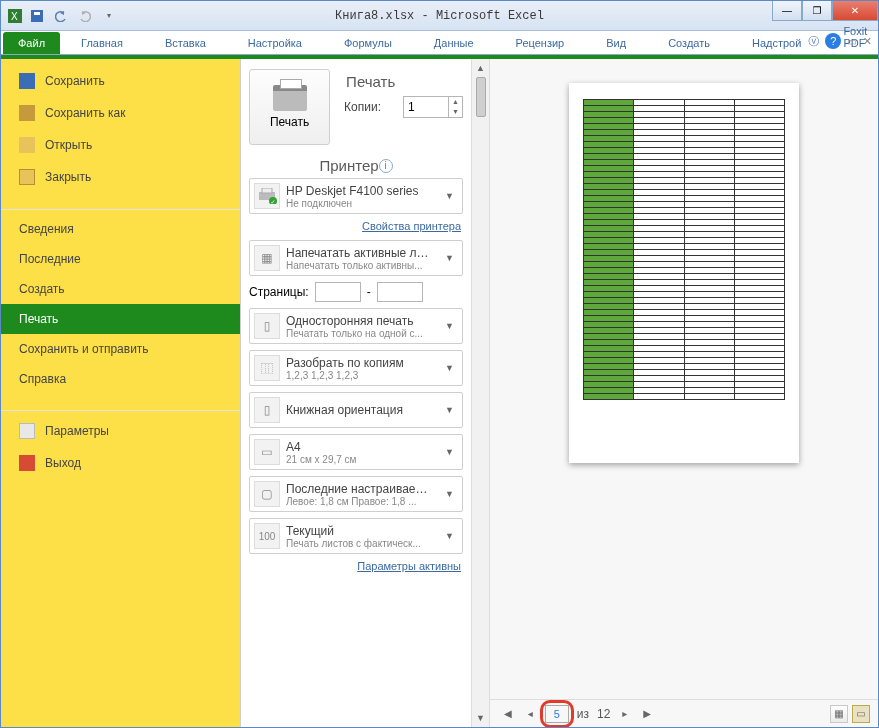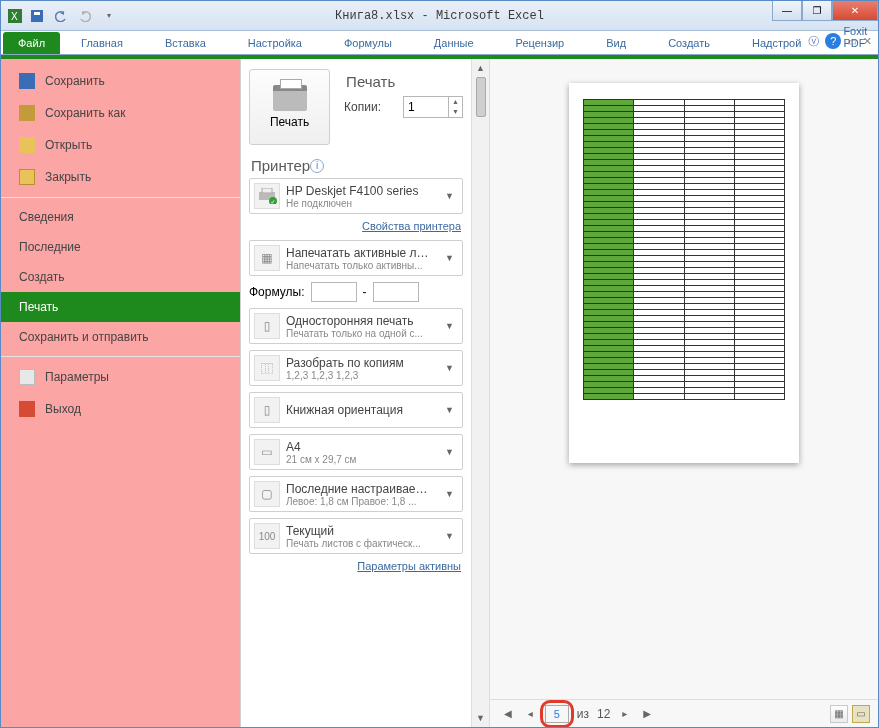--- a/index.html
+++ b/index.html
@@ -15,23 +15,23 @@
 
   .ribbon-tabs { height: 24px; background: #fff; border-bottom: 1px solid #8aa7cc; display: flex; align-items: flex-end; padding-left: 2px; gap: 0; position: relative; }
   .ribbon-tab { font-size: 11px; padding: 4px 20px; color: #3b6aa0; border: 1px solid transparent; cursor: pointer; }
   .ribbon-tab.file { background: #1e8a1e; color: #fff; border-radius: 3px 3px 0 0; padding: 4px 14px; }
   .ribbon-help { position: absolute; right: 6px; top: 2px; display: flex; gap: 6px; align-items: center; }
   .help-ico { width: 16px; height: 16px; border-radius: 50%; background: #2a7de1; color: #fff; font-size: 11px; display: inline-flex; align-items: center; justify-content: center; }
 
   .green-strip { height: 4px; background: #1e8a1e; }
 
   .backstage { display: flex; height: calc(728px - 30px - 24px - 4px - 2px); }
-  .bs-left { width: 240px; background: #fca5a5; border-right: 1px solid #d0d0d0; padding-top: 6px; }
+  .bs-left { width: 240px; background: #fde047; border-right: 1px solid #d0d0d0; padding-top: 6px; }
   .bs-item { display: flex; align-items: center; gap: 10px; padding: 8px 18px; font-size: 12px; color: #444; cursor: pointer; }
-  .bs-item.sep-before { border-top: 1px solid #e3e3e3; margin-top: 4px; padding-top: 12px; }
+  .bs-item.sep-before { border-top: 1px solid #e3e3e3; margin-top: 16px; padding-top: 12px; }
   .bs-item.active { background: #1e8a1e; color: #fff; position: relative; }
   .bs-item.active::after { content: ""; position: absolute; right: -1px; top: 50%; transform: translateY(-50%); border: 8px solid transparent; border-left-color: #1e8a1e; }
   .bs-ico { width: 16px; height: 16px; display: inline-block; }
   .ico-save { background: #3a6db5; }
   .ico-saveas { background: #c59a3a; }
   .ico-open { background: #e8c35a; }
   .ico-close { background: #e8c35a; border: 1px solid #b89030; }
   .ico-options { background: #e8e8e8; border: 1px solid #bbb; }
   .ico-exit { background: #d74a33; }
 
@@ -71,21 +71,21 @@
   .ssheet-table td.e { background: #fff; }
 
   .preview-footer { height: 28px; border-top: 1px solid #ddd; display: flex; align-items: center; padding: 0 10px; font-size: 12px; color: #555; gap: 8px; position: relative; }
   .pf-nav { font-size: 10px; color: #666; padding: 0 4px; cursor: pointer; }
   .pf-page-box { width: 24px; height: 18px; border: 1px solid #aaa; text-align: center; font-size: 11px; color: #2a7de1; display: inline-flex; align-items: center; justify-content: center; position: relative; }
   .red-ring { position: absolute; left: -6px; top: -6px; right: -6px; bottom: -6px; border: 3px solid #e03a2a; border-radius: 10px; pointer-events: none; }
   .pf-right { position: absolute; right: 8px; display: flex; gap: 4px; }
   .pf-ico { width: 18px; height: 18px; border: 1px solid #c9c9c9; background: linear-gradient(#fdfdfd,#ececec); display: inline-flex; align-items: center; justify-content: center; font-size: 10px; color: #666; }
   .pf-ico.on { background: #e8e2c3; border-color: #bfa94d; }
 
-  .head-row { display: flex; align-items: center; justify-content: flex-start; margin: 2px 2px 4px 2px; }
+  .head-row { display: flex; align-items: center; justify-content: center; margin: 2px 2px 4px 2px; }
   .info-ico { width: 14px; height: 14px; border-radius: 50%; border: 1px solid #8aa7cc; color: #5a7db5; font-size: 10px; display: inline-flex; align-items: center; justify-content: center; }
 </style>
 </head>
 <body>
 
 <div class="titlebar">
   <div class="left-icons">
     <span class="ico16">
       <svg width="14" height="14">
           <rect width="14" height="14" fill="#2f7d32"></rect>
@@ -168,20 +168,23 @@
       </div>
     <div class="bs-item">
         <span>Создать</span>
       </div>
     <div class="bs-item active">
         <span>Печать</span>
       </div>
     <div class="bs-item">
         <span>Сохранить и отправить</span>
       </div>
+    <div class="bs-item">
+        <span>Справка</span>
+      </div>
     <div class="bs-item sep-before">
         <span class="bs-ico ico-options"></span>
         <span>Параметры</span>
       </div>
     <div class="bs-item">
         <span class="bs-ico ico-exit"></span>
         <span>Выход</span>
       </div>
   </div>
 
@@ -232,21 +235,21 @@
       <div class="dd">
         <span class="dd-ico">▦</span>
         <span class="dd-text">
           <div class="t1">Напечатать активные листы</div>
           <div class="t2">Напечатать только активны...</div>
         </span>
         <span class="caret">▼</span>
       </div>
 
       <div class="pages-row">
-        <span>Формулы:</span>
+        <span>Страницы:</span>
         <input value="" style="">
         <span>-</span>
         <input value="" style="">
       </div>
 
       <div class="dd">
         <span class="dd-ico">▯</span>
         <span class="dd-text">
           <div class="t1">Односторонняя печать</div>
           <div class="t2">Печатать только на одной с...</div>

